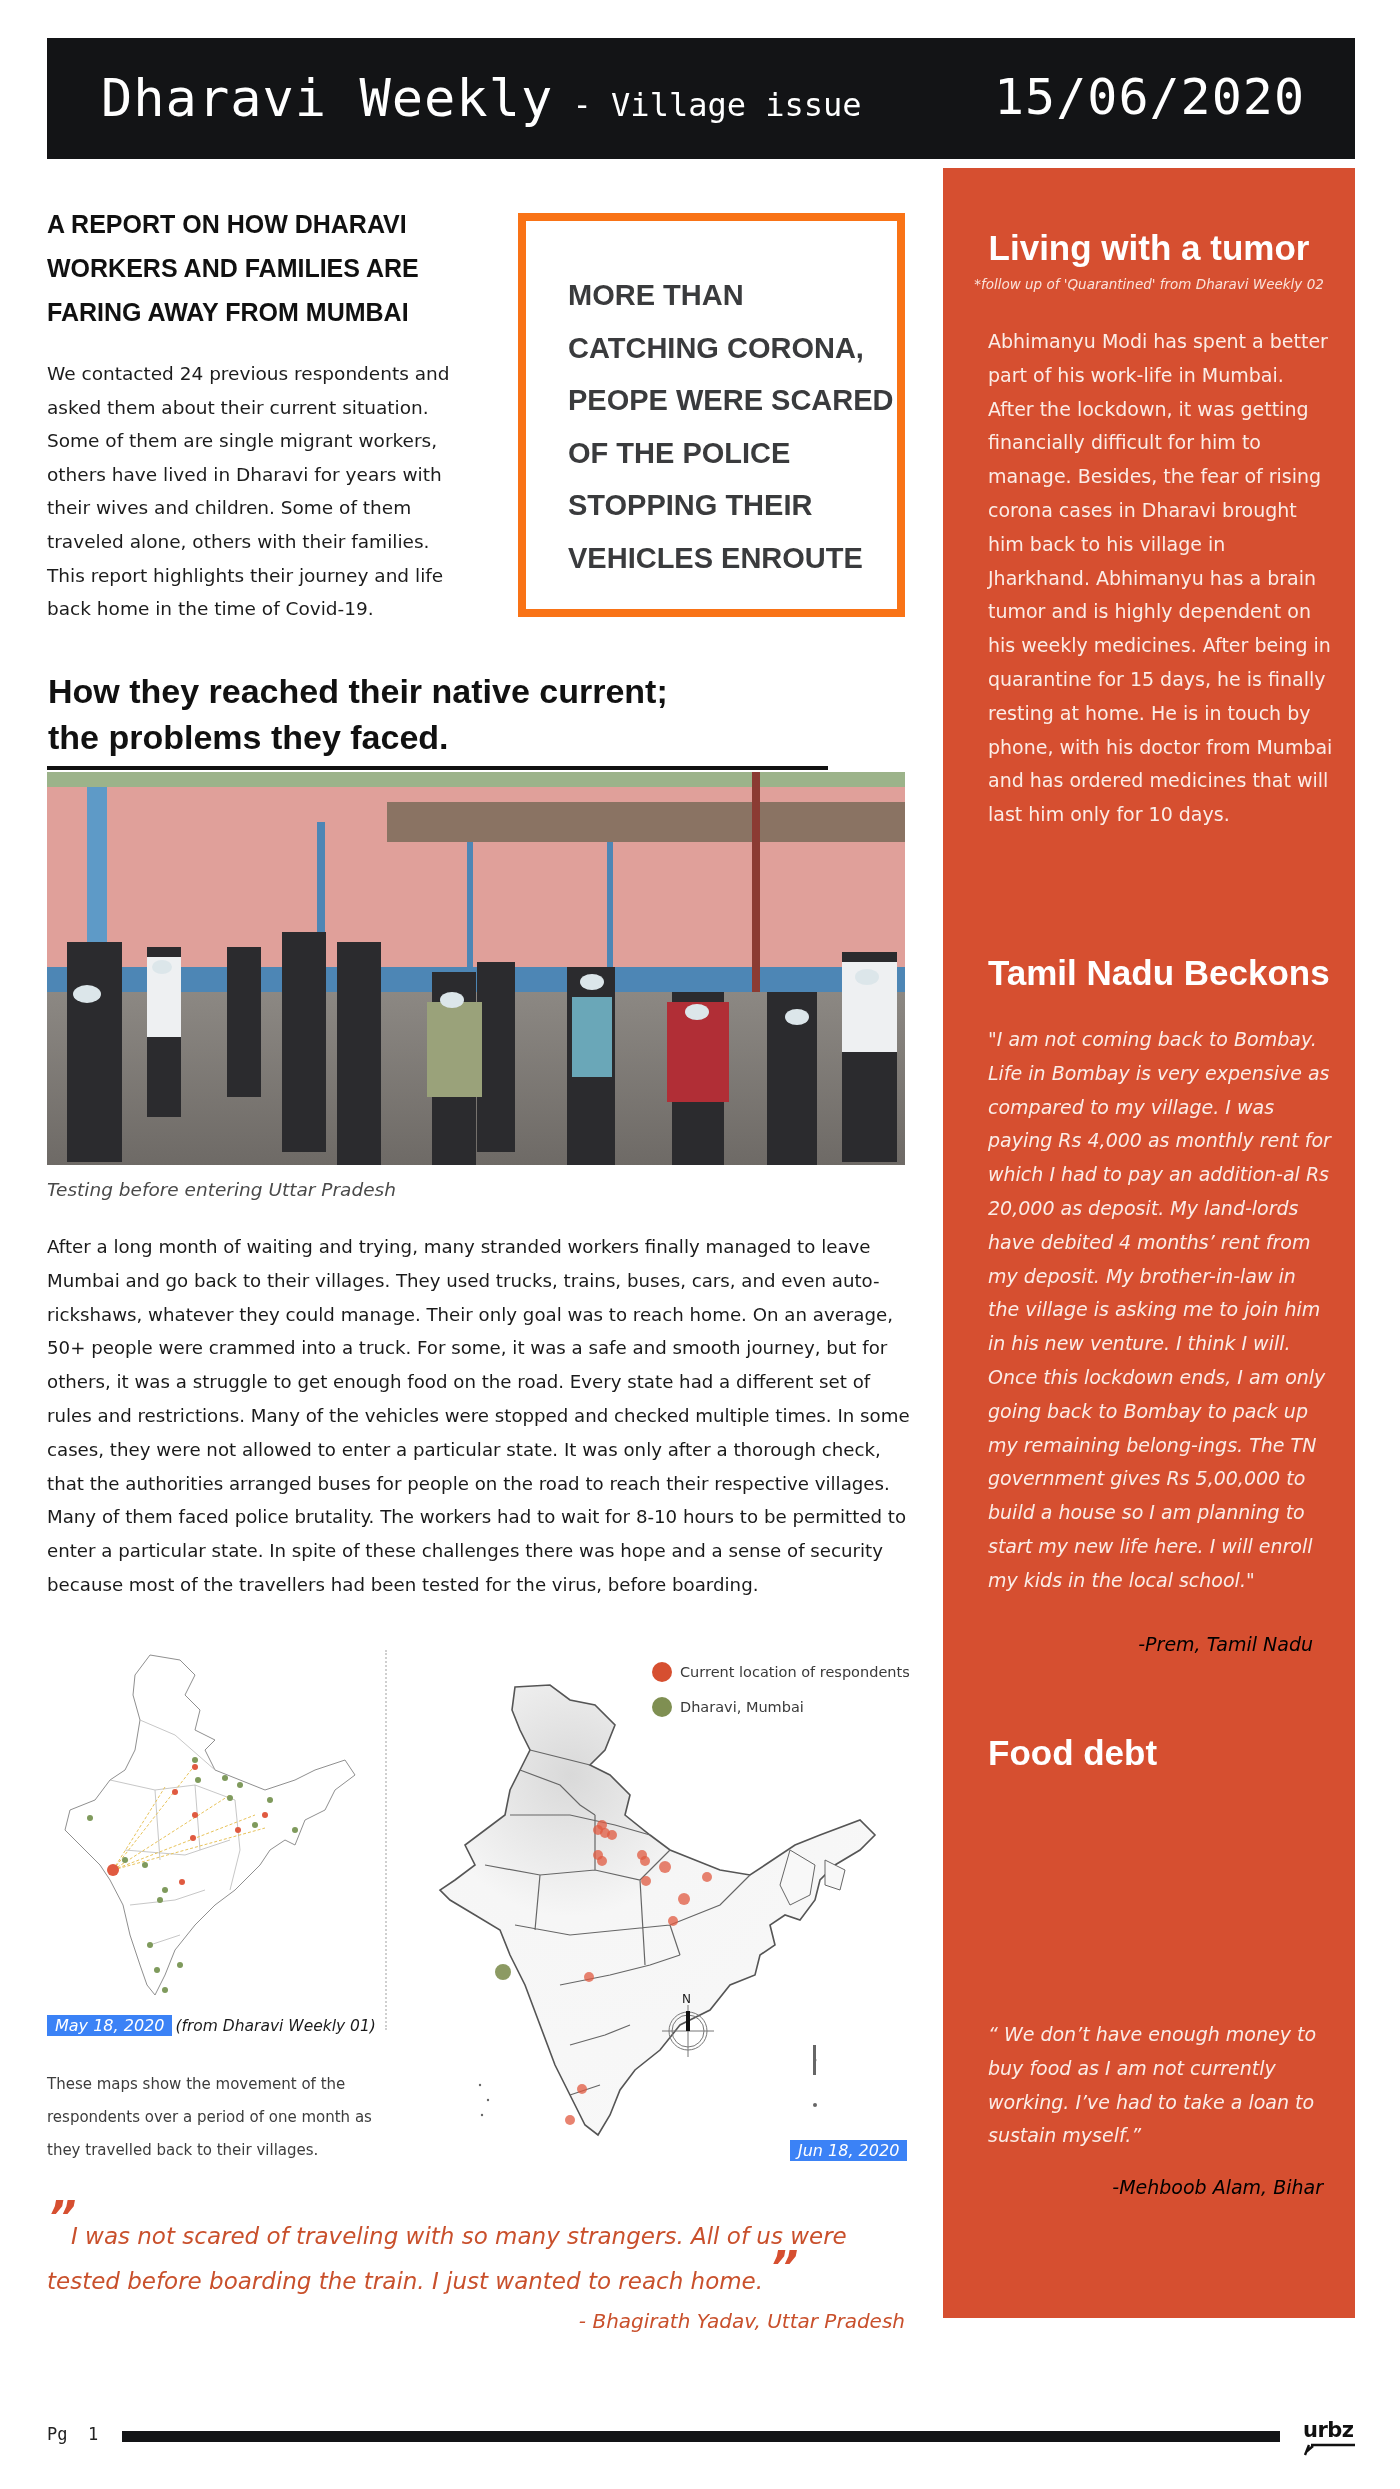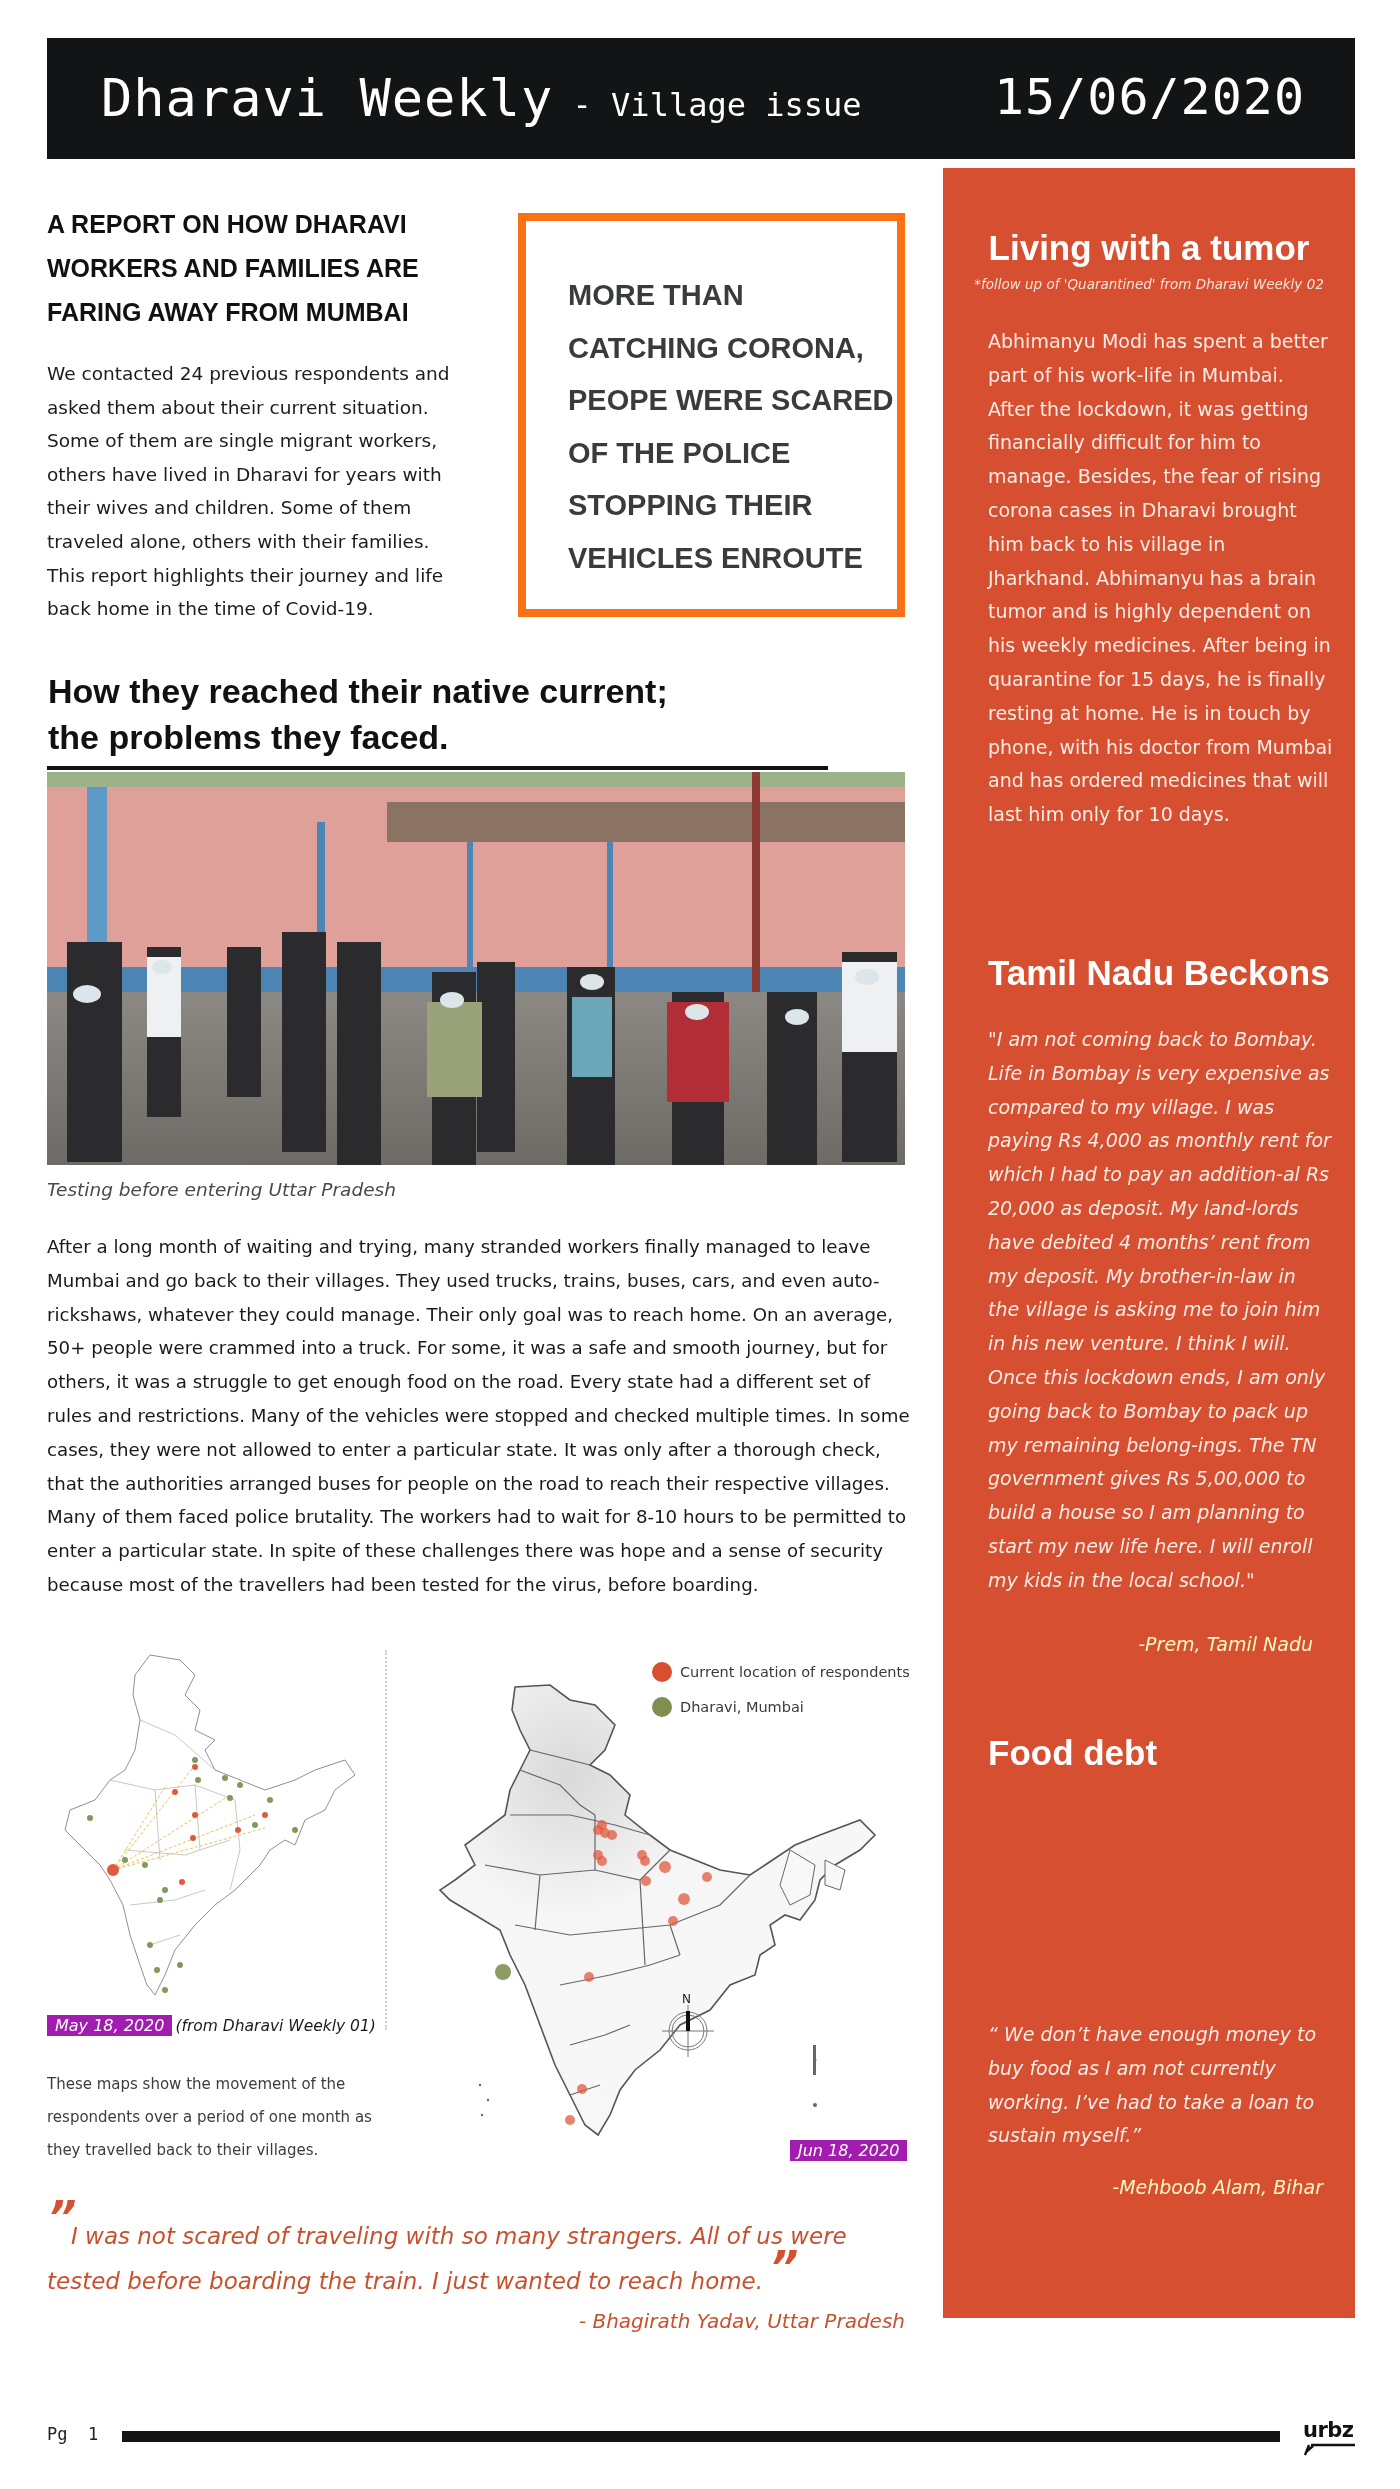--- a/index.html
+++ b/index.html
@@ -13,21 +13,21 @@
     font-family: "DejaVu Sans Mono", monospace; }
   #masthead .title { position: absolute; left: 54px; top: 30px; font-size: 52px; letter-spacing: 1px; white-space: nowrap; }
   #masthead .sub { font-size: 32px; letter-spacing: 0; }
   #masthead .date { position: absolute; right: 50px; top: 30px; font-size: 50px; letter-spacing: 1px; }
 
   
   #sidebar { left: 943px; top: 168px; width: 412px; height: 2150px; background: #d64f30; color: #fbeee9; }
   #sidebar .sec-title { font-family: "Liberation Sans", sans-serif; font-weight: bold; color: #fff; }
   #sidebar .body { font-family: "DejaVu Sans", sans-serif; font-size: 19px; line-height: 33.8px; color: #fbece6; }
   #sidebar .quote { font-family: "DejaVu Sans", sans-serif; font-style: italic; font-size: 19px; line-height: 33.8px; color: #fbece6; }
-  #sidebar .attr { font-family: "DejaVu Sans", sans-serif; font-style: italic; font-size: 19px; color: #fef9c3; text-align: right; }
+  #sidebar .attr { font-family: "DejaVu Sans", sans-serif; font-style: italic; font-size: 19px; color: #000000; text-align: right; }
 
   
   #report-heading { left: 47px; top: 202px; width: 440px; font-weight: bold; font-size: 25px; line-height: 44px; color: #111; }
   #report-intro { left: 47px; top: 357px; width: 420px; font-family: "DejaVu Sans", sans-serif; font-size: 18.5px; line-height: 33.6px; color: #1c1c1c; }
 
   #pull-quote { left: 518px; top: 213px; width: 387px; height: 404px; border: 8px solid #f97316; background: #fff; }
   #pull-quote .pq-text { position: absolute; left: 42px; top: 48px; font-weight: bold; font-size: 29px; line-height: 52.5px; color: #3a3b3d; white-space: pre-line; }
 
   #sec-heading { left: 48px; top: 668px; width: 800px; font-weight: bold; font-size: 34px; line-height: 46px; color: #111; }
   #sec-rule { left: 47px; top: 766px; width: 781px; height: 4px; background: #111; }
@@ -35,21 +35,21 @@
   #photo { left: 47px; top: 772px; width: 858px; height: 393px; overflow: hidden; background: #c9c3bd; }
   #photo-caption { left: 47px; top: 1179px; font-family: "DejaVu Sans", sans-serif; font-style: italic; font-size: 18.5px; color: #4a4a4a; }
 
   #main-body { left: 47px; top: 1230px; width: 866px; font-family: "DejaVu Sans", sans-serif; font-size: 18.2px; line-height: 33.8px; color: #1a1a1a; }
 
   
   #map-divider { left: 385px; top: 1650px; width: 0; height: 380px; border-left: 2px dotted #cfcfcf; }
   #map-left { left: 55px; top: 1650px; width: 320px; height: 365px; }
   #map-right { left: 420px; top: 1665px; width: 480px; height: 520px; }
 
-  .date-tag { background: #a21caf; color: #fff; font-family: "DejaVu Sans", sans-serif; font-style: italic; font-size: 16px; padding: 1px 8px; display: inline-block; }
+  .date-tag { background: #3b82f6; color: #fff; font-family: "DejaVu Sans", sans-serif; font-style: italic; font-size: 16px; padding: 1px 8px; display: inline-block; }
   #may-label { left: 47px; top: 2015px; white-space: nowrap; font-family: "DejaVu Sans", sans-serif; }
   #may-label .from { font-style: italic; font-size: 15.5px; color: #1a1a1a; margin-left: 3px; }
   #jun-label { left: 790px; top: 2140px; }
 
   #map-caption { left: 47px; top: 2068px; width: 340px; font-family: "DejaVu Sans", sans-serif; font-size: 15px; line-height: 33px; color: #3d3d3d; }
 
   .legend { font-family: "DejaVu Sans", sans-serif; font-size: 14.5px; color: #3a3a3a; display: flex; align-items: center; gap: 8px; white-space: nowrap; }
   .legend .dot { width: 20px; height: 20px; border-radius: 50%; display: inline-block; }
   #legend-1 { left: 652px; top: 1662px; }
   #legend-2 { left: 652px; top: 1697px; }

